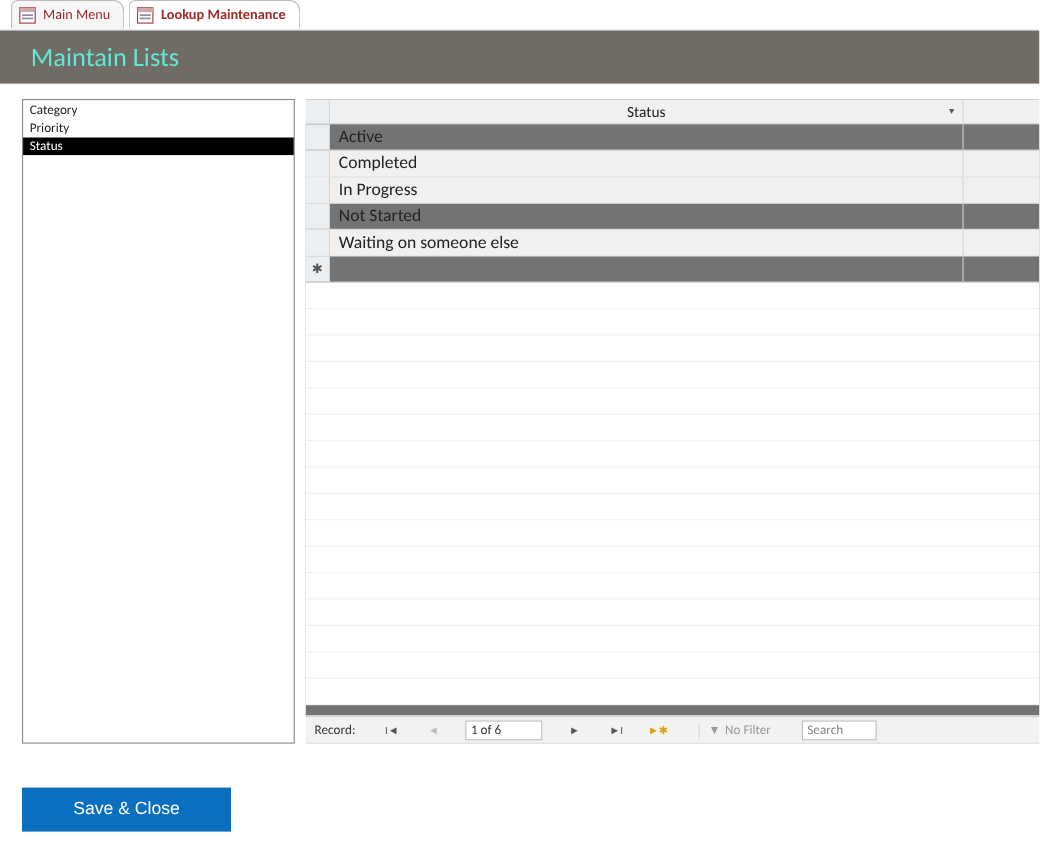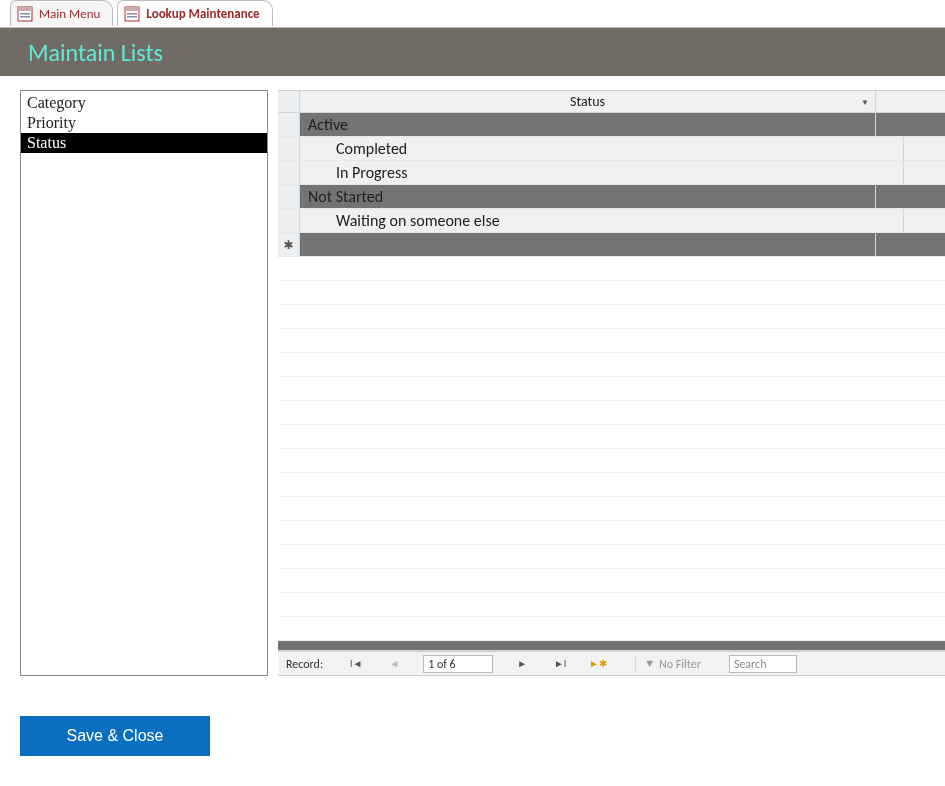--- a/index.html
+++ b/index.html
@@ -13,35 +13,35 @@
   .tab .tlabel { font-size: 13px; }
   .tab-inactive-label { color: #9c2a2a; }
   .tab-active-label { color: #9c2a2a; font-weight: bold; }
 
   
   .title-bar { background: #716b66; color: #5eead4; height: 48px; display: flex; align-items: center; padding-left: 28px; font-size: 24px; }
 
   
   .main-area { display: flex; padding: 14px 0 0 20px; gap: 10px; }
   .left-list { width: 248px; height: 586px; border: 1px solid #888; background: #fff; padding-top: 2px; }
-  .left-item { font-size: 16px; padding: 1px 6px; cursor: pointer; color: #222; font-family: Liberation Serif, serif; }
+  .left-item { font-size: 12px; padding: 1px 6px; cursor: pointer; color: #222; }
   .left-item.selected { background: #000; color: #fff; }
 
   .right-pane { flex: 1; display: flex; flex-direction: column; border-top: 1px solid #cfcfcf; border-bottom: 1px solid #cfcfcf; height: 586px; background: #fff; position: relative; }
 
   
   .ds-header { display: flex; height: 22px; background: #eef0f1; border-bottom: 1px solid #d5d5d5; flex-shrink: 0; }
   .row-selector-head { width: 22px; border-right: 1px solid #d5d5d5; background: #eceff1; }
   .col-head { flex: 0 0 576px; border-right: 1px solid #d5d5d5; display: flex; align-items: center; justify-content: center; position: relative; font-size: 14px; color: #222; }
   .col-head .drop { position: absolute; right: 6px; top: 50%; transform: translateY(-50%); font-size: 8px; color: #555; }
 
   
   .ds-body { flex: 1; overflow: hidden; border-bottom: 1px solid #d5d5d5; background: #737373; }
   .ds-row { display: flex; height: 24px; border-bottom: 1px solid #e7e7e7; }
-  .ds-row.alt { background: #f1f0ef; gap: 28px; }
+  .ds-row.alt { background: #f1f0ef; }
   .row-selector { width: 22px; border-right: 1px solid #d5d5d5; background: #eceff1; display: flex; align-items: center; justify-content: center; font-size: 12px; color: #555; }
   .ds-cell { flex: 0 0 576px; border-right: 1px solid #d5d5d5; padding: 2px 8px; font-size: 16px; color: #222; display: flex; align-items: center; }
 
   
   .fill-area { flex:1; background: #fff; }
   .fill-row { height: 24px; border-bottom: 1px solid #f0f0f0; }
 
   
   .nav-bar { height: 24px; background: #f2f2f2; border-top: 1px solid #d0d0d0; display: flex; align-items: center; font-size: 12px; color: #333; padding: 0 4px; gap: 20px; flex-shrink: 0; }
   .nav-label { padding: 0 4px; }

